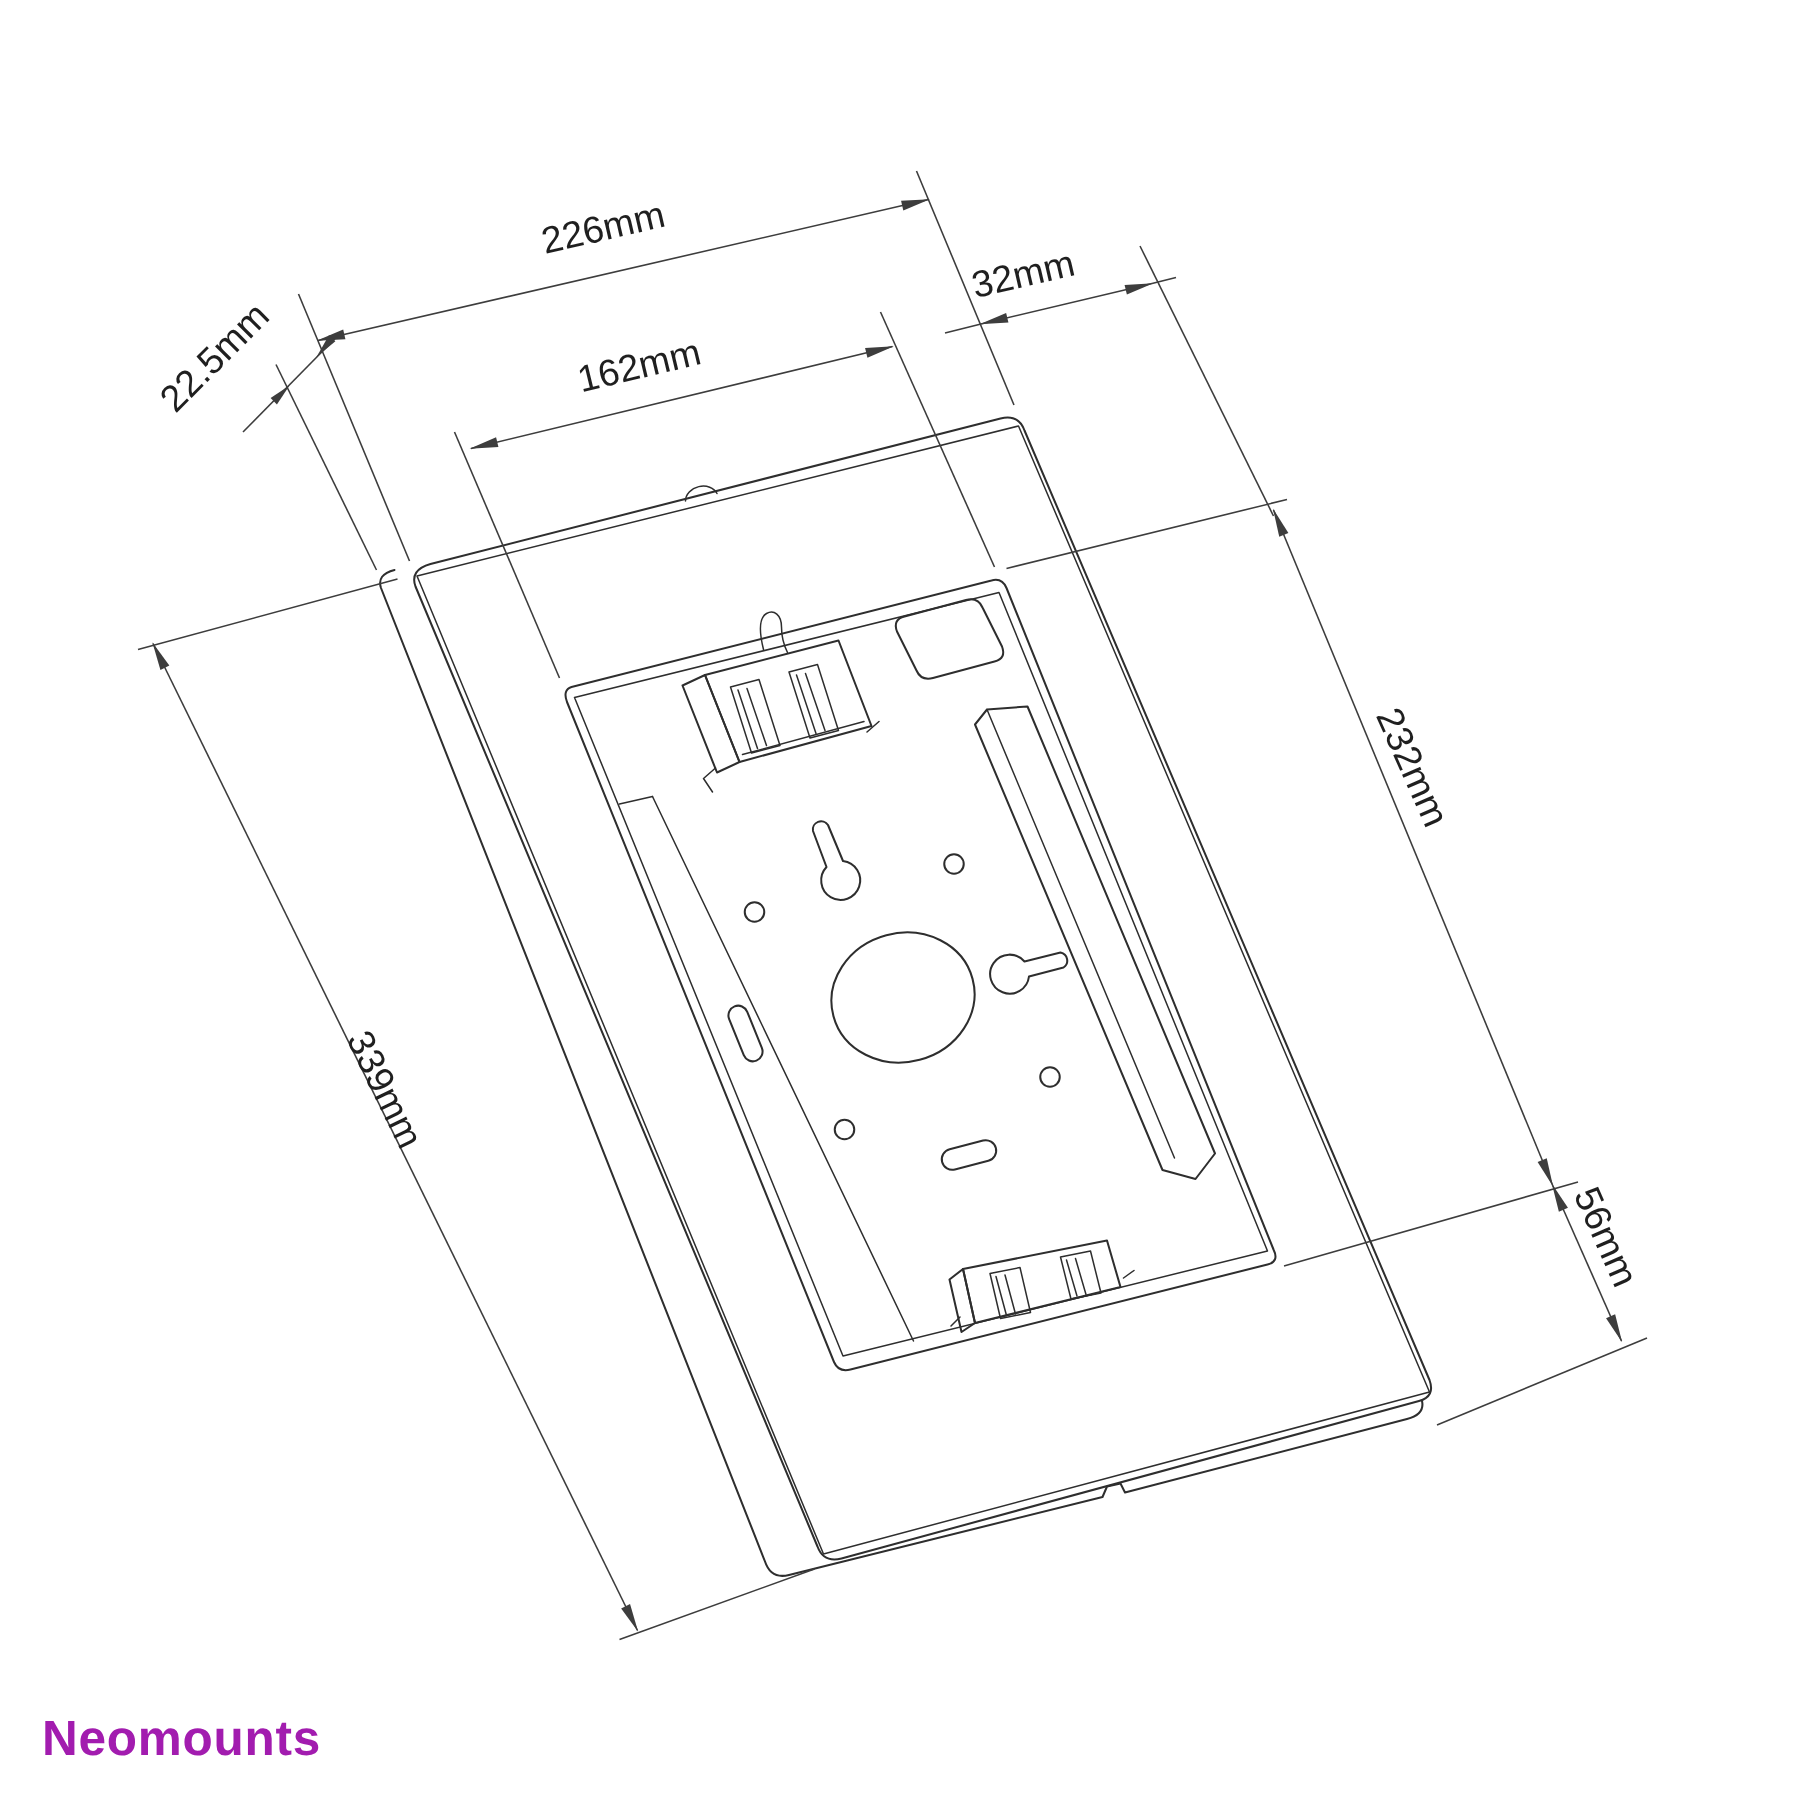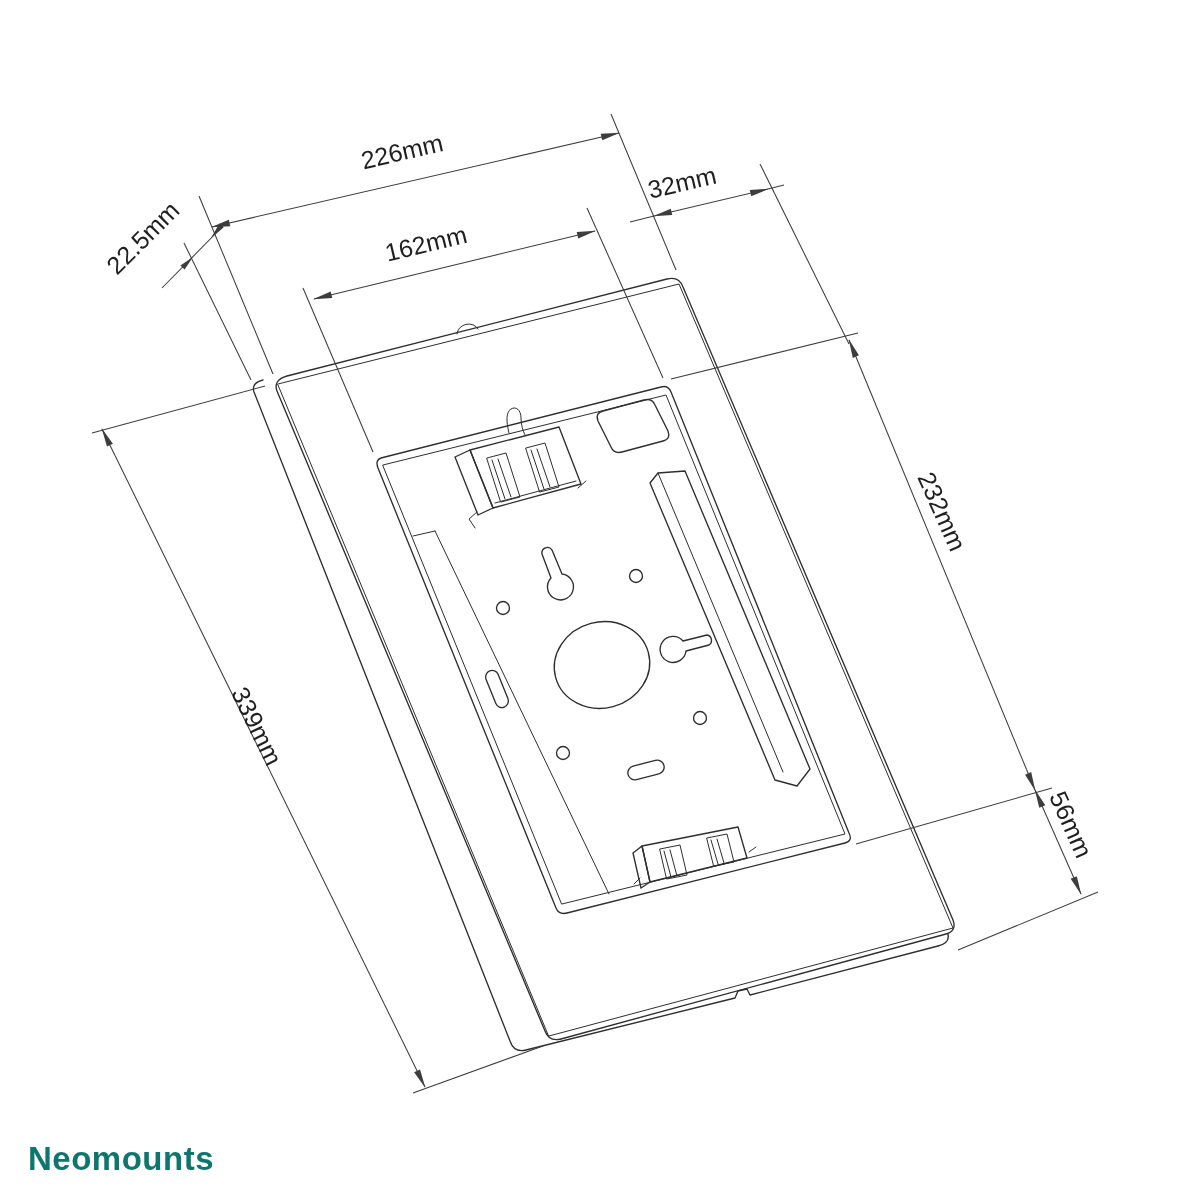--- a/index.html
+++ b/index.html
@@ -19,21 +19,21 @@
     fill:none;stroke:#3d3d3d;stroke-width:1.05;stroke-linecap:butt;
   }
   .dims polygon{fill:#3d3d3d;stroke:none;}
   .dims text{
     fill:#1f1f1f;font-size:25px;font-family:"Liberation Sans", sans-serif;
     text-anchor:middle;
   }
   .brand{
     position:absolute;left:28px;top:1141px;
     font-size:33px;font-weight:600;letter-spacing:0.5px;
-    color:#0f766e;line-height:1.1;
+    color:#a21caf;line-height:1.1;
     font-family:"Liberation Sans", sans-serif;
   }
 </style>
 </head>
 <body>
 
 <div class="canvas">
   <svg width="1200" height="1200" viewBox="0 0 1200 1200">
     <defs>
       <marker id="arr" markerWidth="20" markerHeight="8" refX="19" refY="4" orient="auto-start-reverse" markerUnits="userSpaceOnUse">

